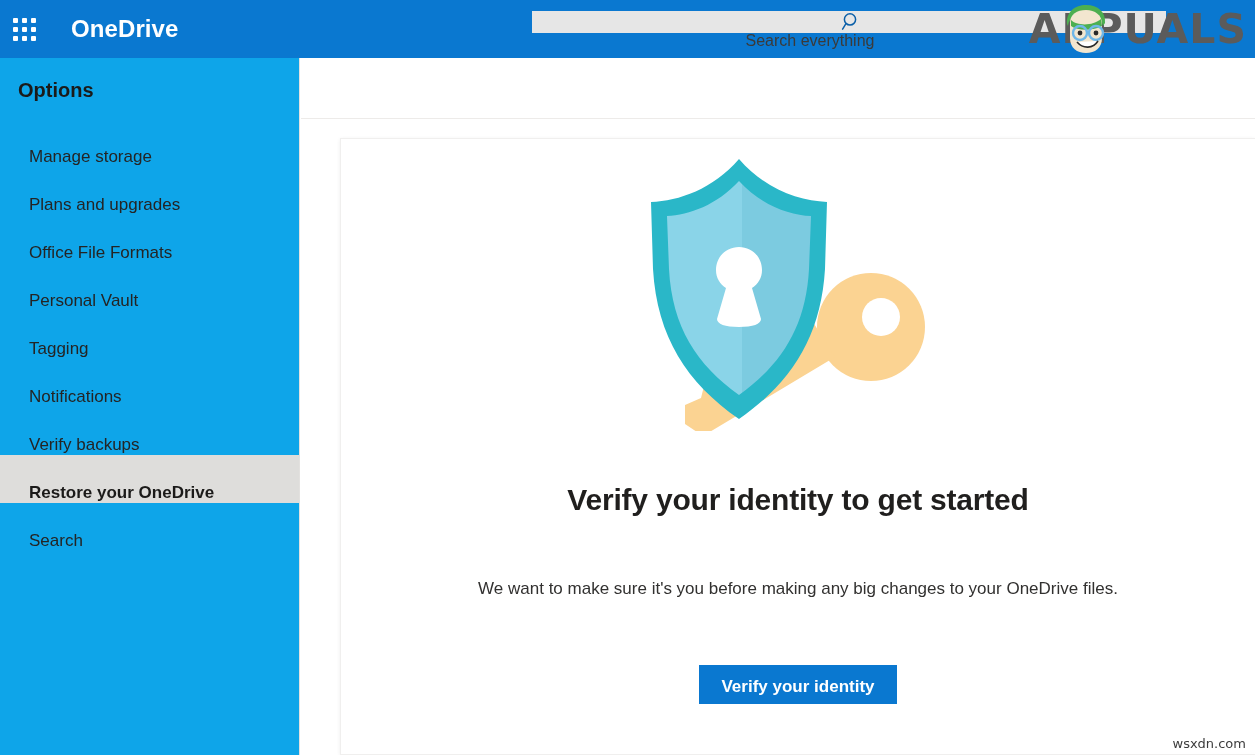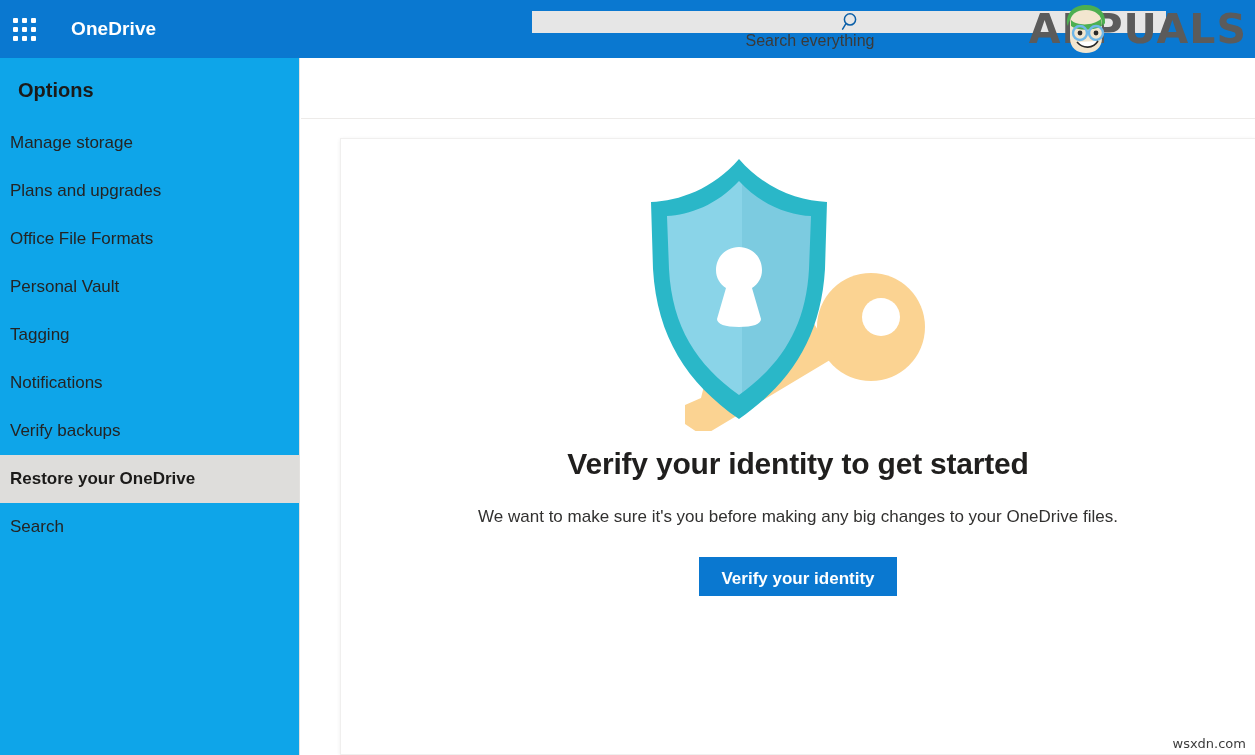--- a/index.html
+++ b/index.html
@@ -39,21 +39,21 @@
   }
   #waffle-grid i {
     display: block;
     width: 5px; height: 5px;
     background: #ffffff;
     border-radius: 1px;
   }
 
   #brand-title {
     color: #ffffff;
-    font-size: 19px;
+    font-size: 24px;
     font-weight: 600;
     letter-spacing: .1px;
     margin-left: 23px;
     white-space: nowrap;
   }
 
   #search-box {
     position: absolute;
     left: 532px;
     top: 11px;
@@ -123,22 +123,22 @@
     font-size: 20px;
     font-weight: 600;
     color: #1b1a19;
     padding: 22px 0 0 18px;
     line-height: 1;
   }
   #sidebar-nav { margin-top: 19px; }
   .nav-item {
     height: 48px;
     display: flex;
-    align-items: center;
-    padding-left: 10px;
+    align-items: flex-end;
+    padding-left: 29px;
     font-size: 17px;
     color: #242424;
     cursor: pointer;
     white-space: nowrap;
   }
   .nav-item.is-selected {
     background: #dedddb;
     font-weight: 700;
     color: #1b1a19;
   }
@@ -165,20 +165,21 @@
     left: 39px;
     width: 915px;
     min-height: 617px;
     background: #ffffff;
     border: 1px solid #f0efee;
     border-right: none;
     box-shadow: 0 1px 4px rgba(0,0,0,.07);
     display: flex;
     flex-direction: column;
     align-items: center;
+    gap: 36px;
   }
 
   #hero-illustration {
     margin-top: 12px;
     width: 310px;
     height: 280px;
   }
 
   #hero-heading {
     font-size: 30px;

